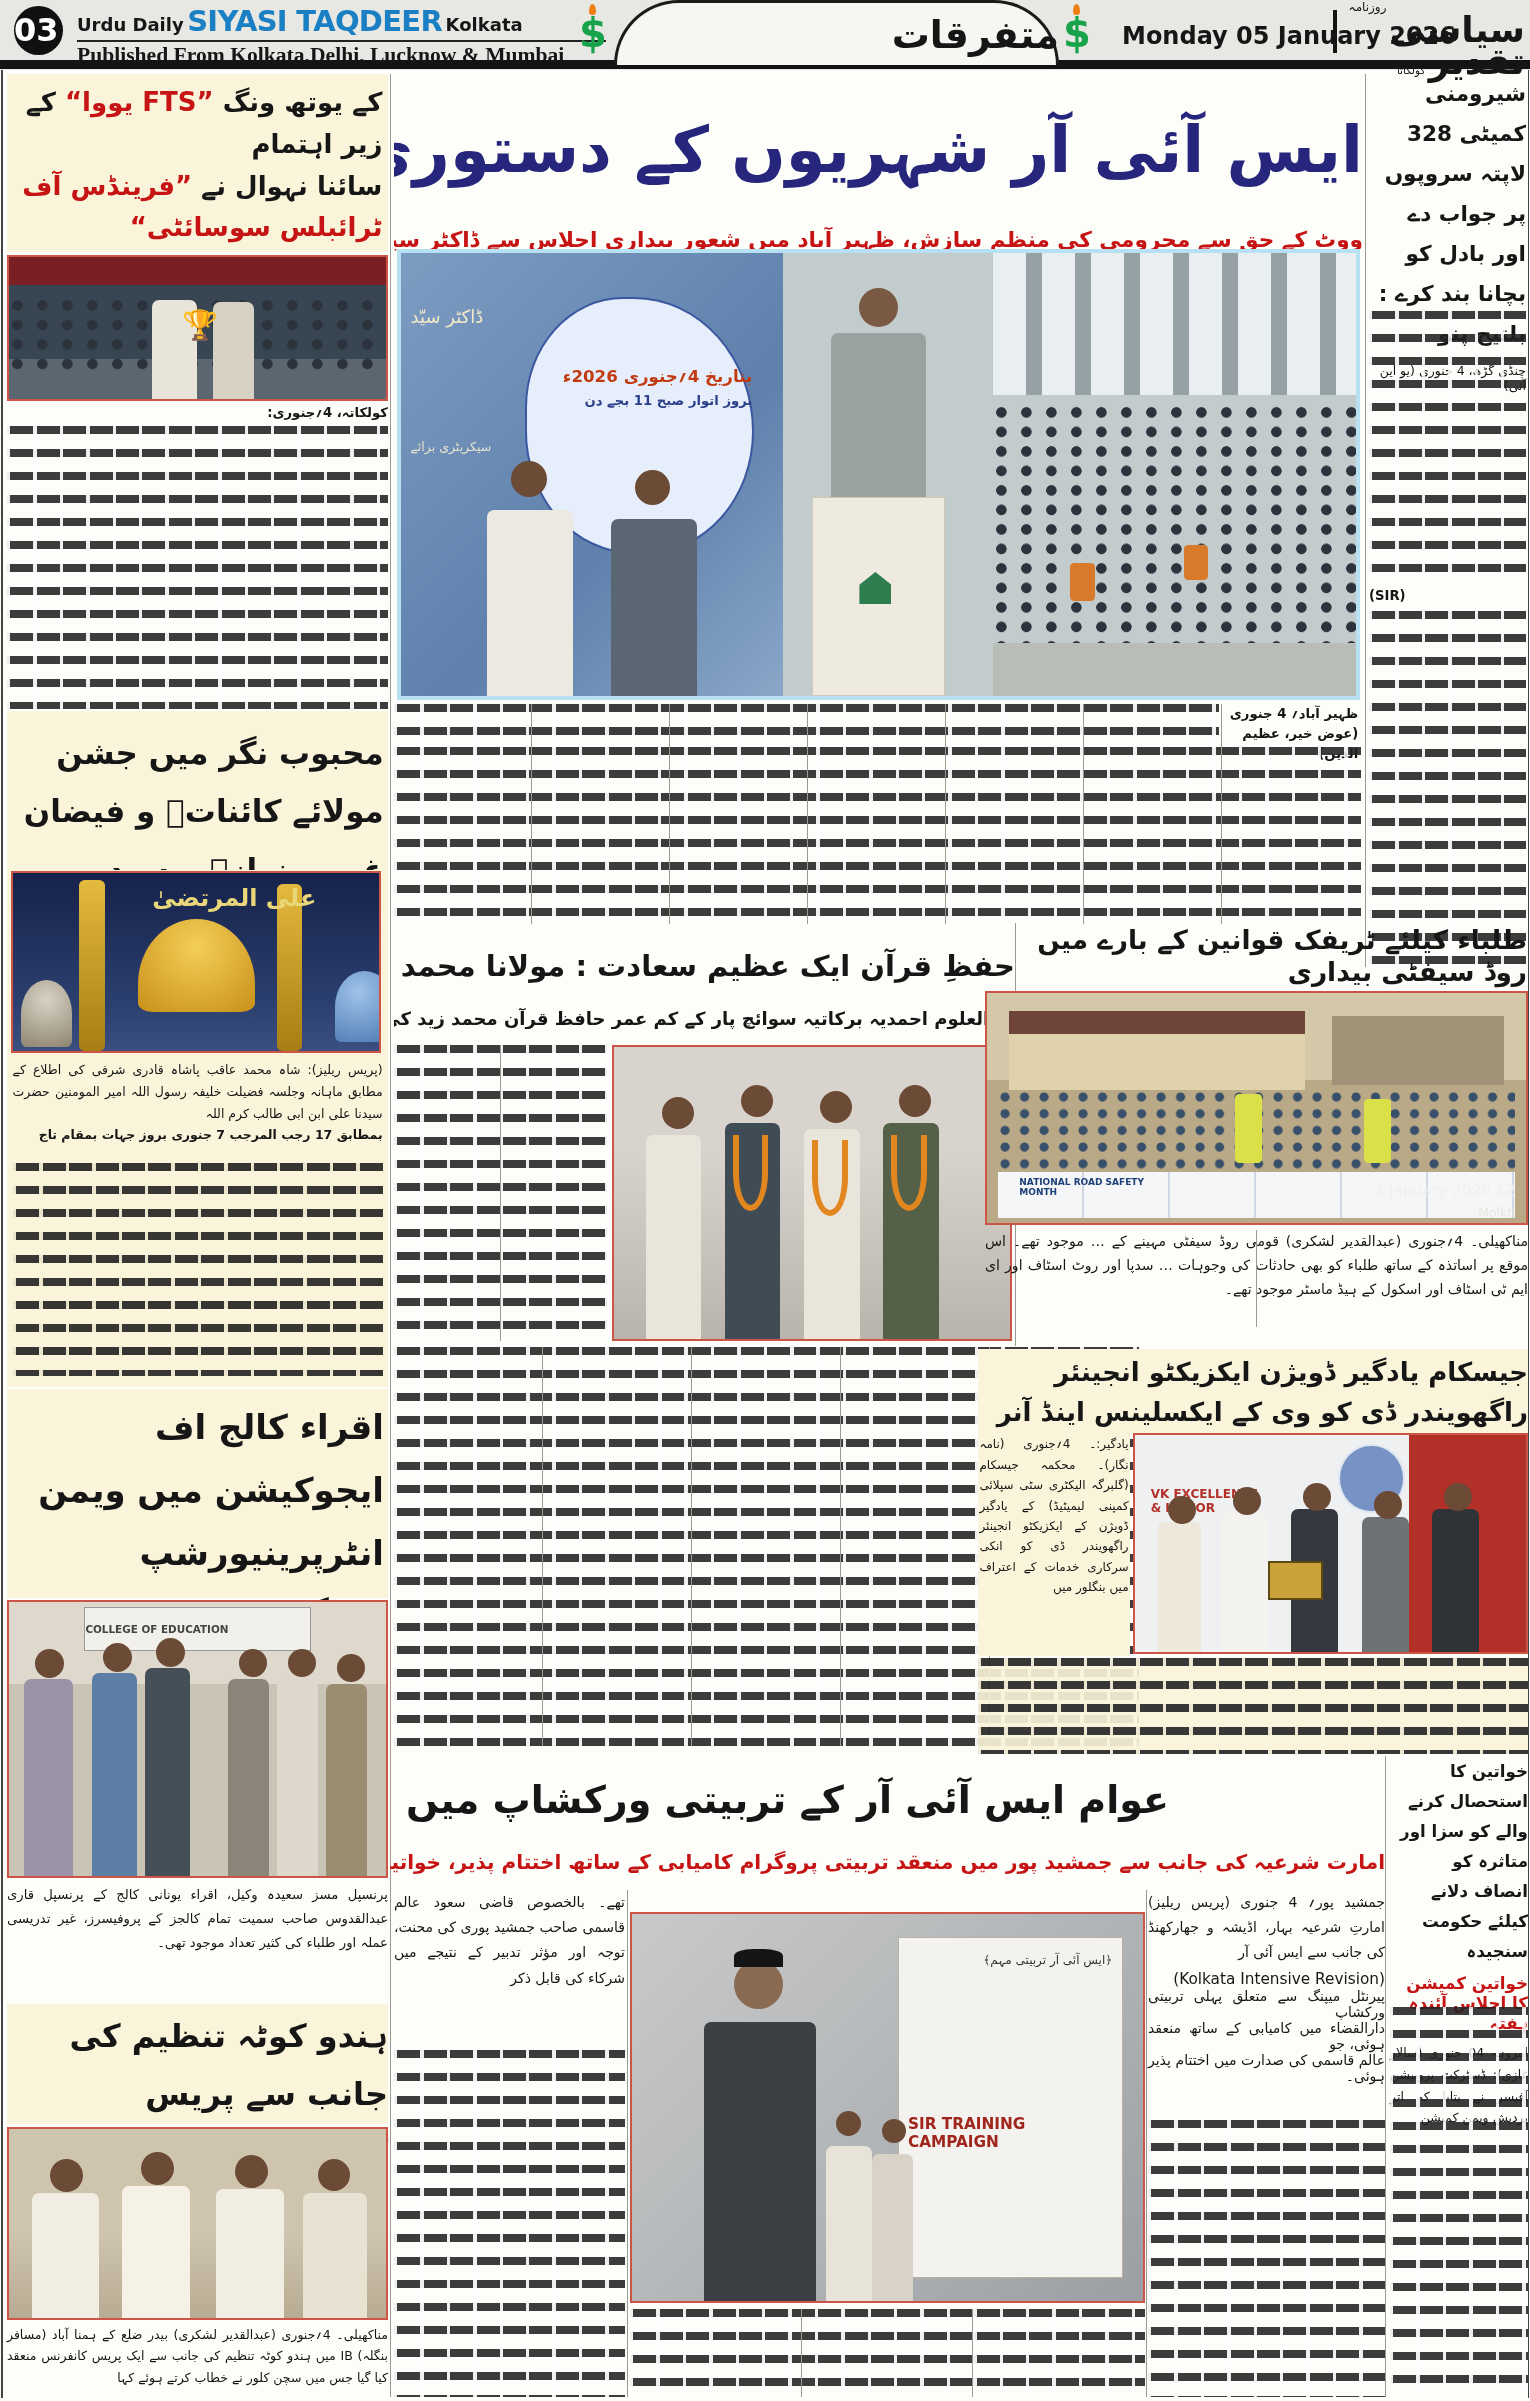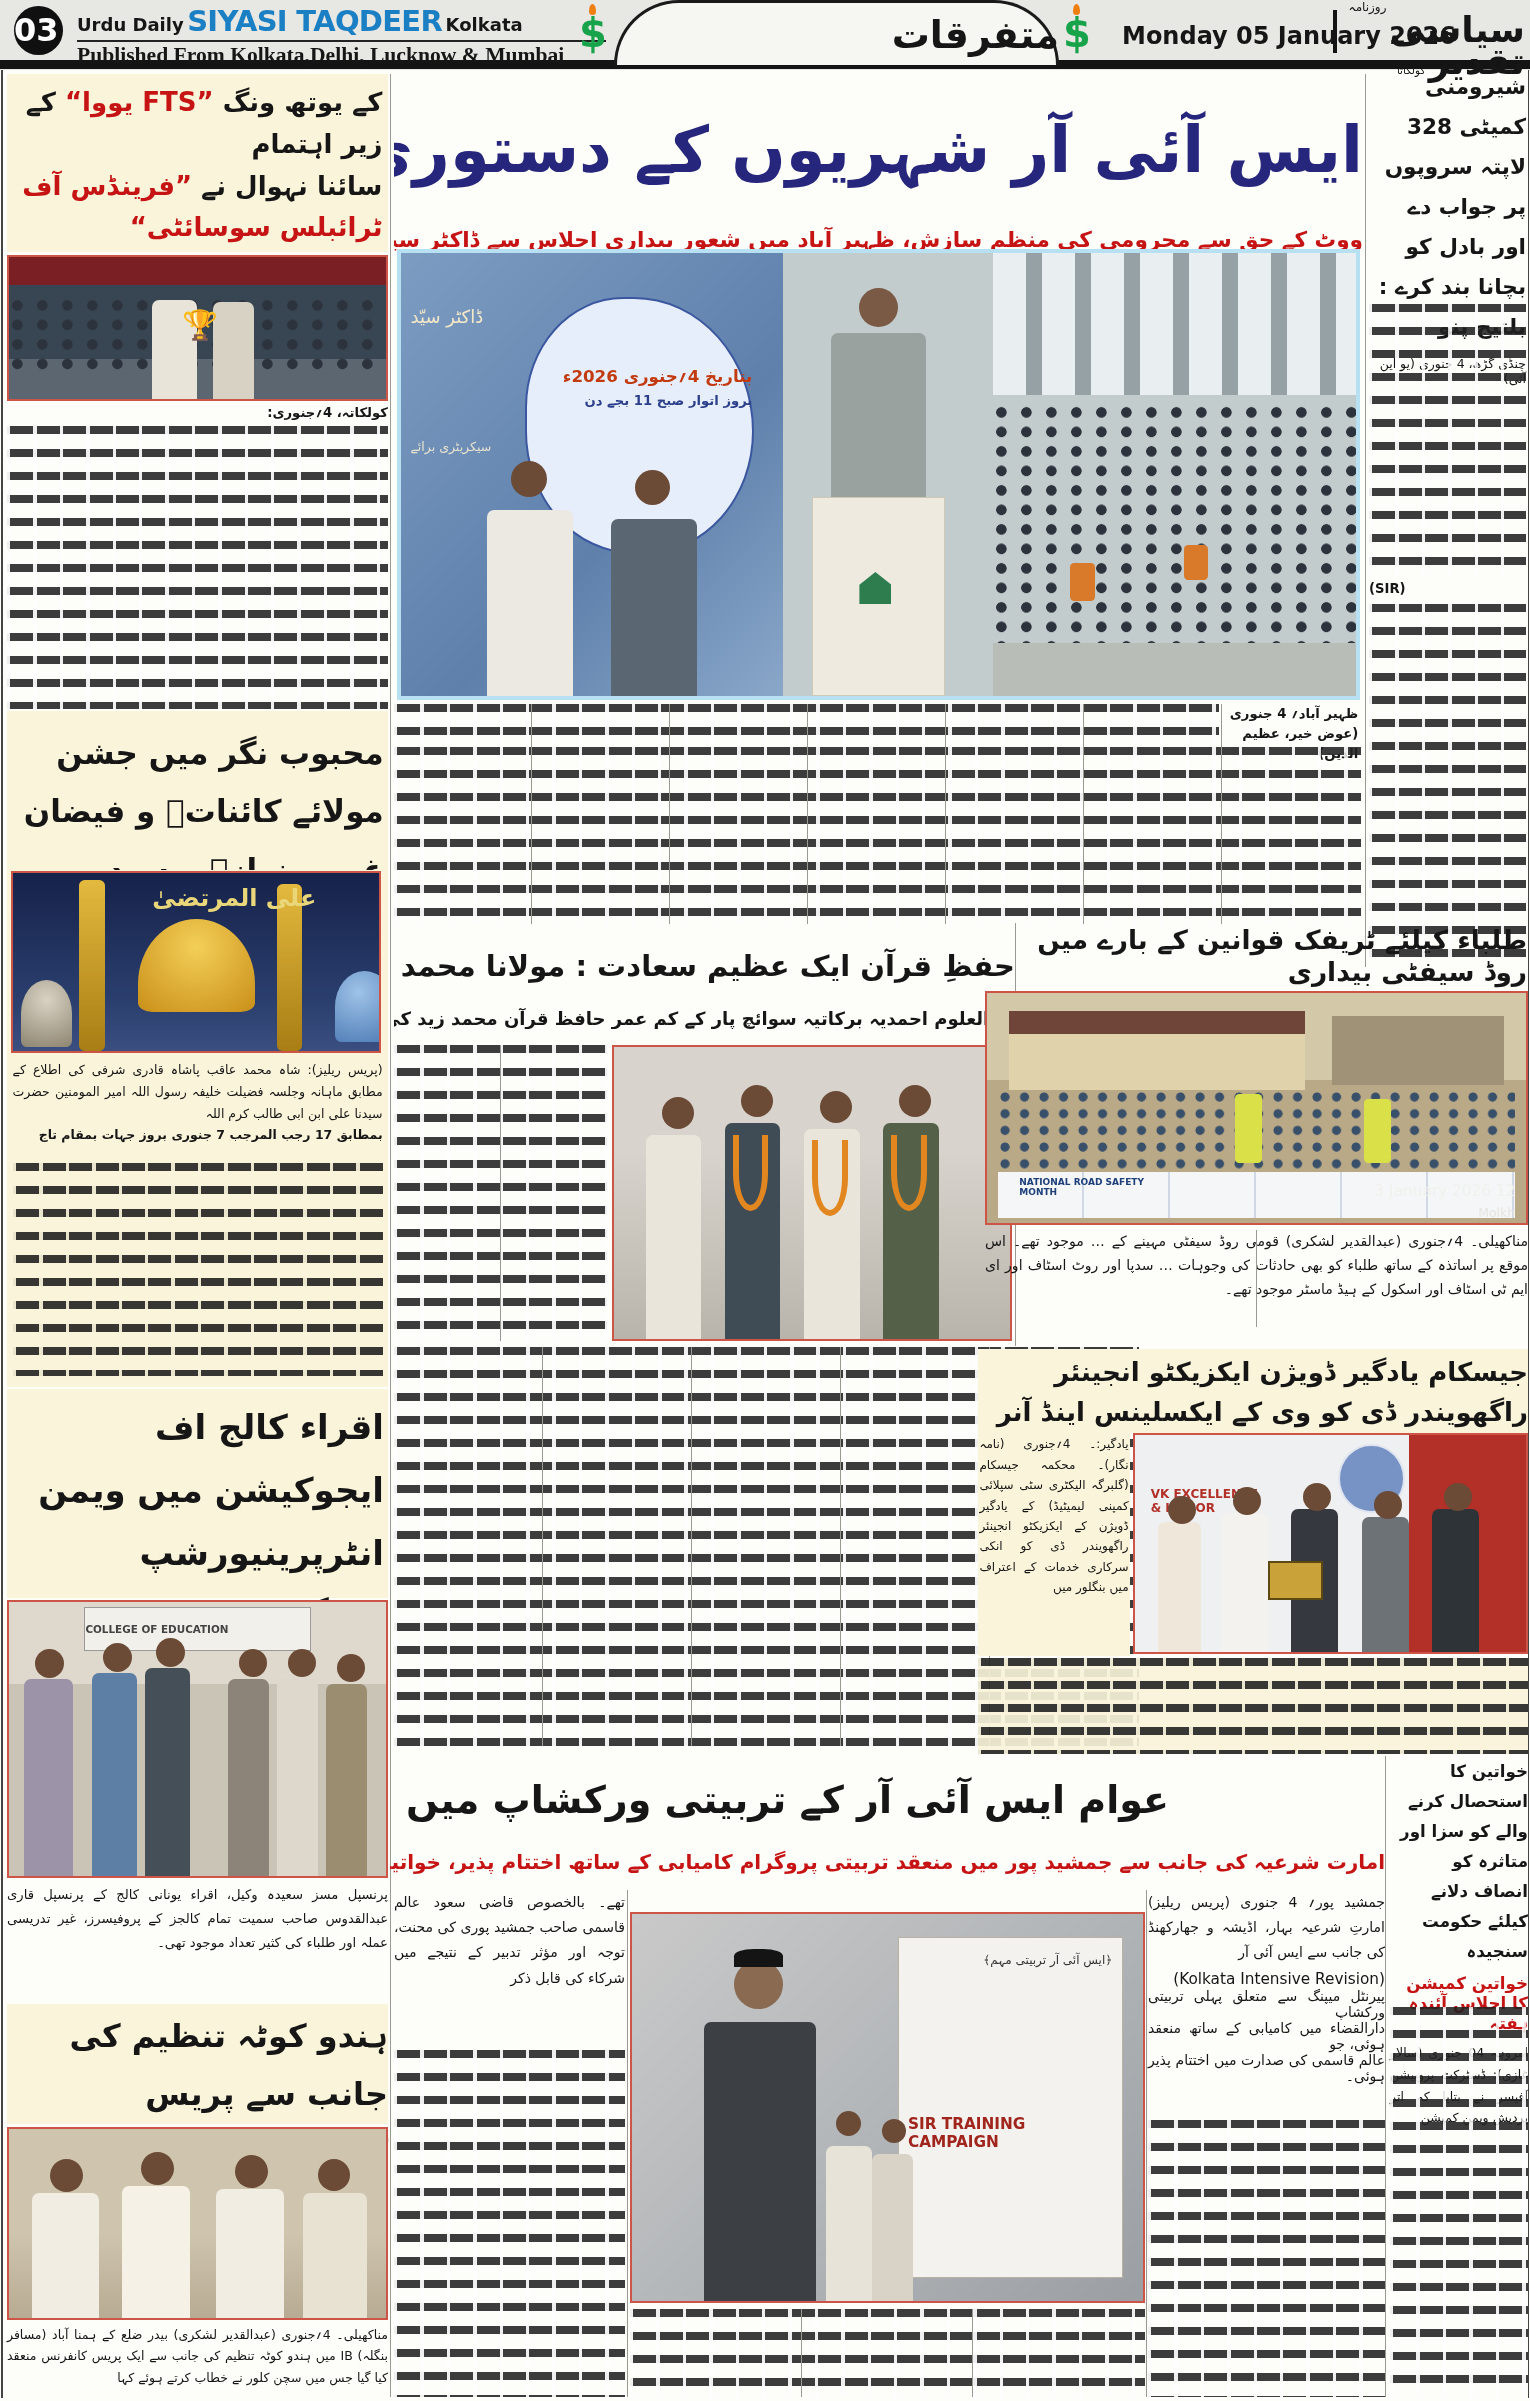--- a/index.html
+++ b/index.html
@@ -192,21 +192,21 @@
   <div class="figure" style="left:30%;top:30%;width:18%;height:70%;background:#f5f1e6;"></div>
   <div class="figure" style="left:55%;top:32%;width:18%;height:68%;background:#f1ede2;"></div>
   <div class="figure" style="left:78%;top:34%;width:17%;height:66%;background:#e8e2d2;"></div>
   <div class="head" style="left:11%;top:16%;width:33px;height:33px;"></div>
   <div class="head" style="left:35%;top:12%;width:33px;height:33px;"></div>
   <div class="head" style="left:60%;top:14%;width:33px;height:33px;"></div>
   <div class="head" style="left:82%;top:16%;width:32px;height:32px;"></div>
 </div>
 <div class="abs ur" style="left:7px;top:2324px;width:381px;height:72px;font-size:12.5px;line-height:1.7;text-align:justify;">مناکھیلی۔ 4؍جنوری (عبدالقدیر لشکری) بیدر ضلع کے ہمنا آباد (مسافر بنگلہ) IB میں ہندو کوٹہ تنظیم کی جانب سے ایک پریس کانفرنس منعقد کیا گیا جس میں سچن کلور نے خطاب کرتے ہوئے کہا</div>
 
-<div class="abs" style="left:1369px;top:67px;width:157px;height:893px;">
+<div class="abs" style="left:1369px;top:74px;width:157px;height:893px;">
   <div class="ur b c" style="font-size:21.6px;line-height:1.85;">شیرومنی کمیٹی 328 لاپتہ سروپوں پر جواب دے اور بادل کو بچانا بند کرے : بلتیج پنو</div>
   <div class="ur" style="font-size:12.5px;margin-top:9.7px;">چنڈی گڑھ، 4 جنوری (یو این آئی)</div>
   <div class="abs tx" style="left:0;top:237px;width:157px;height:271px;"></div>
   <div class="c b" style="position:absolute;left:0;top:514px;width:157px;font-size:13.2px;">(SIR)</div>
   <div class="abs tx" style="left:0;top:537px;width:157px;height:356px;"></div>
 </div>
 
 <div class="abs ur b c" style="left:394px;top:930px;width:621px;height:72px;font-size:29px;line-height:72px;
             white-space:nowrap;overflow:hidden;">حفظِ قرآن ایک عظیم سعادت : مولانا محمد شمیم احمد نوری</div>
 <div class="abs ur b c" style="left:394px;top:1008px;width:621px;font-size:18px;white-space:nowrap;overflow:hidden;">دارالعلوم احمدیہ برکاتیہ سوائچ پار کے کم عمر حافظ قرآن محمد زید کی شاندار کامیابی</div>

